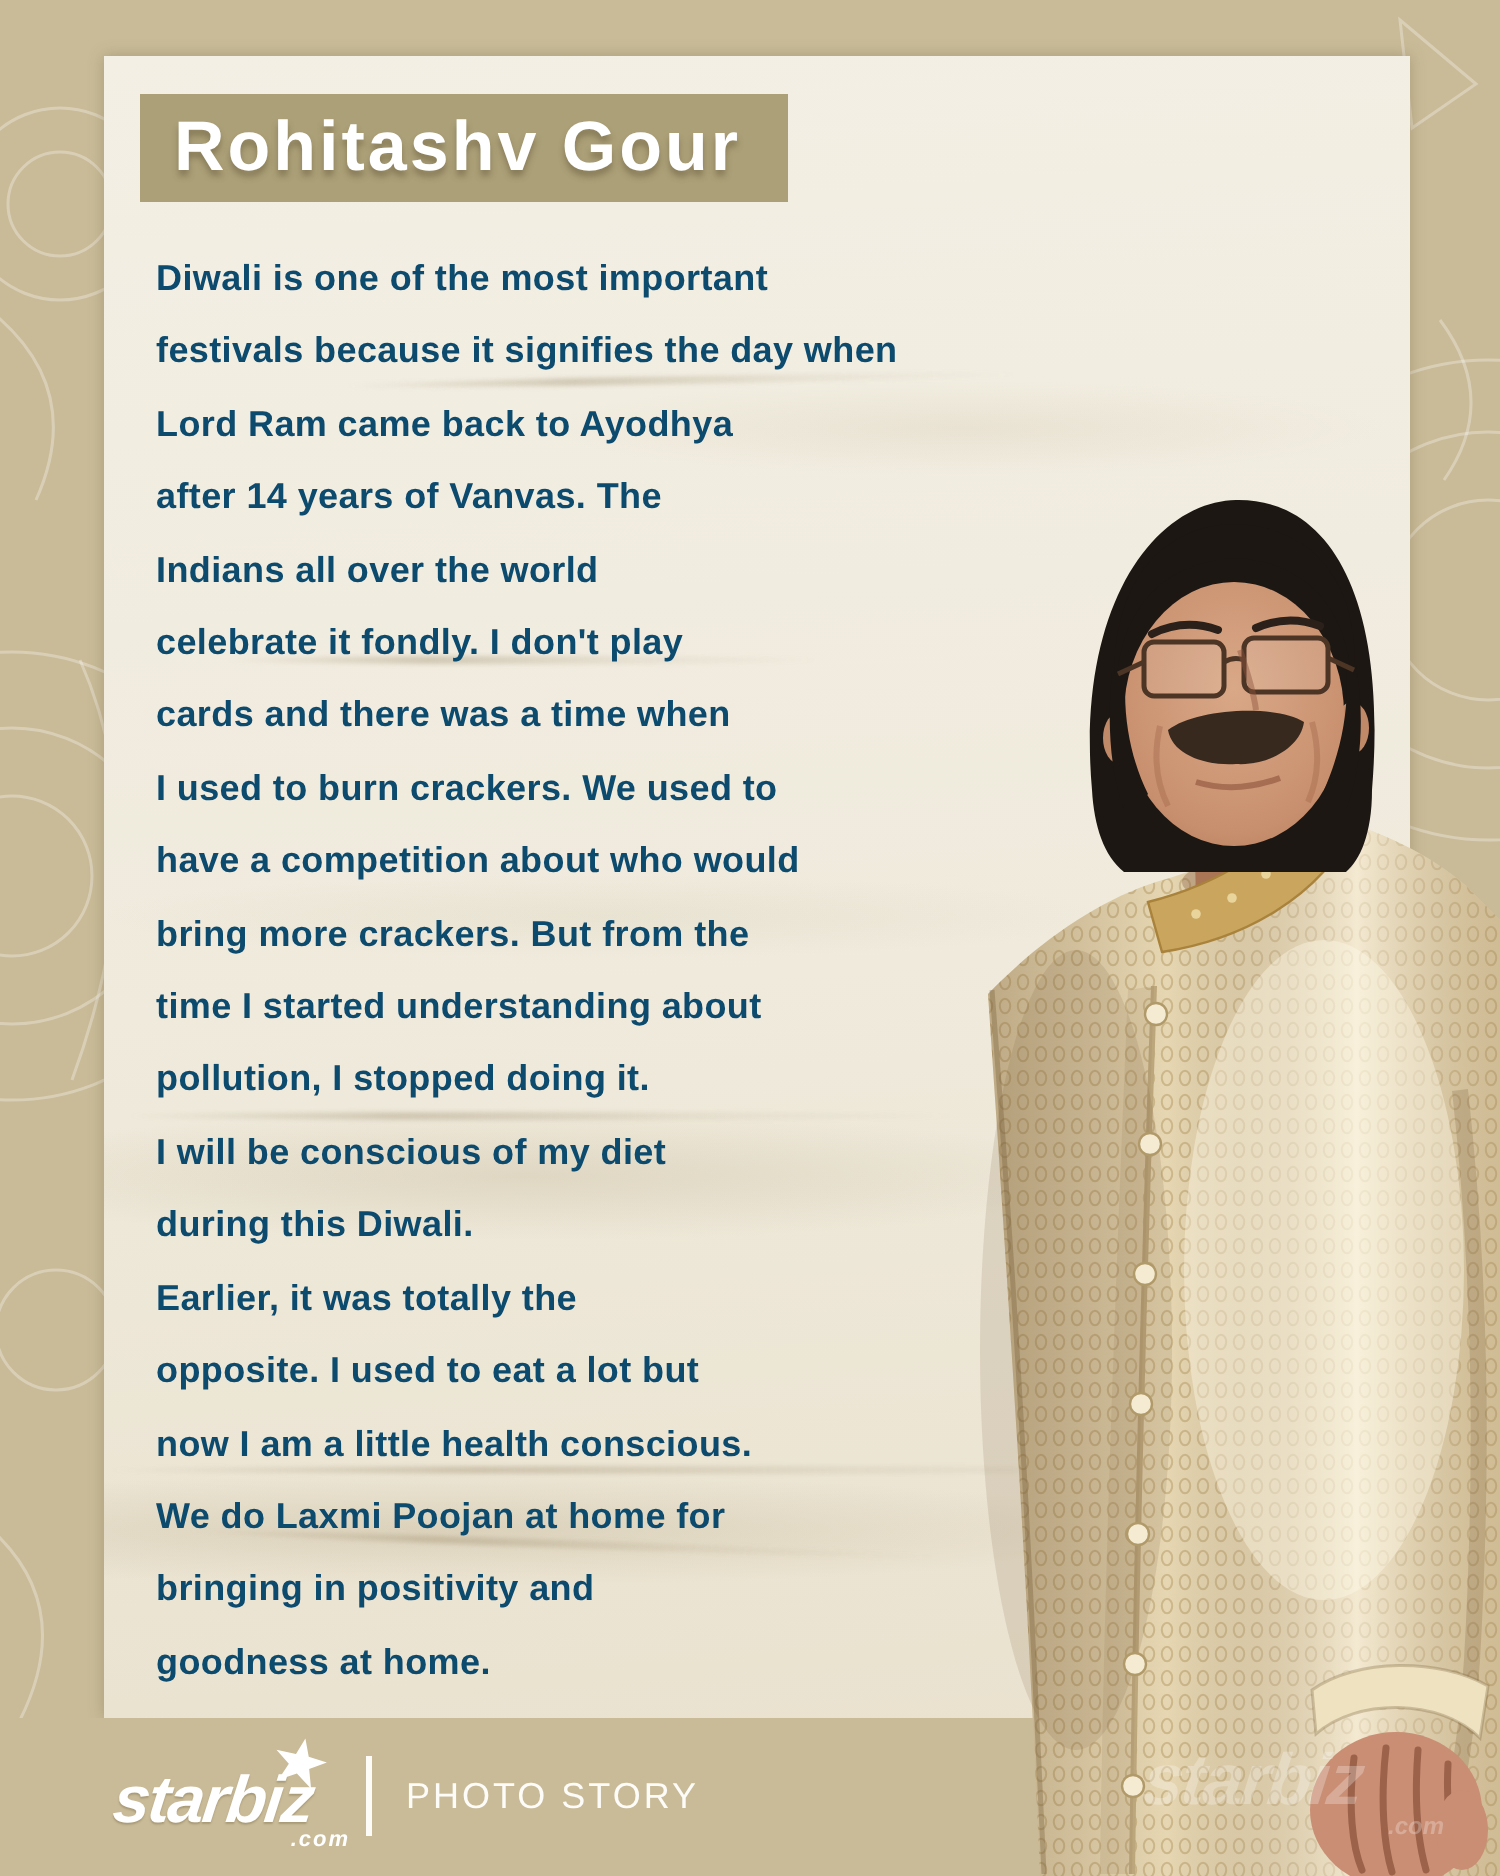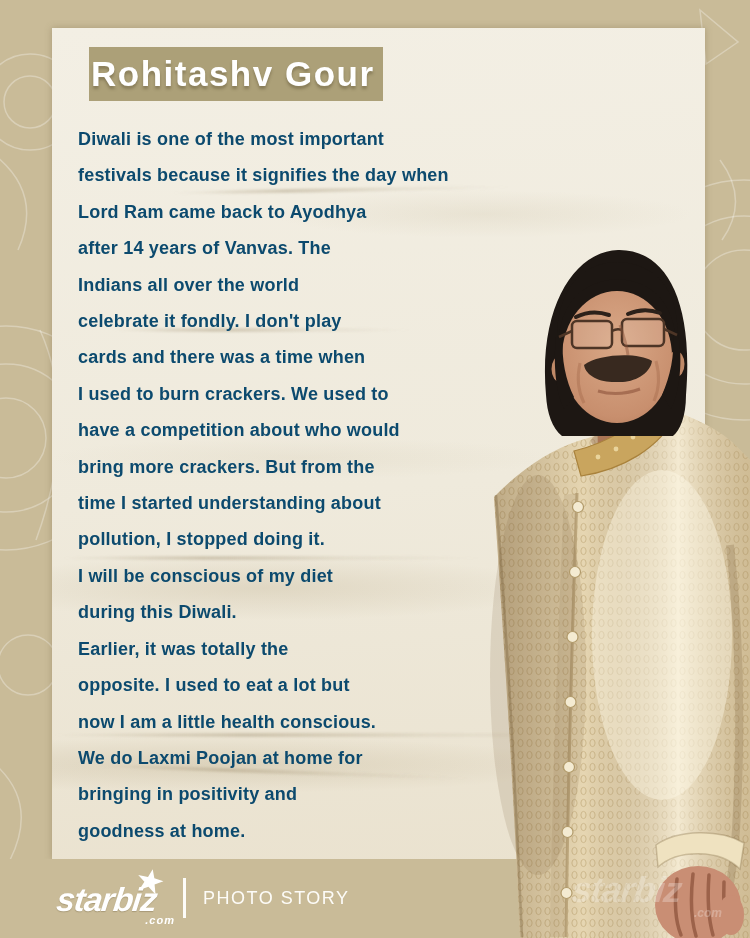--- a/index.html
+++ b/index.html
@@ -18,22 +18,22 @@
       radial-gradient(ellipse 520px 40px at 170px 737px, rgba(186,170,136,.32), transparent 70%),
       radial-gradient(ellipse 300px 34px at 430px 186px, rgba(198,186,156,.20), transparent 70%),
       radial-gradient(ellipse 360px 30px at 250px 430px, rgba(198,186,156,.16), transparent 70%),
       linear-gradient(176deg,#f3efe4 0%,#efeadc 55%,#eae2cf 100%);
     box-shadow:0 0 7px rgba(110,95,60,.35);
   }
   .crease{position:absolute;height:4px;border-radius:50%;filter:blur(1px);
     background:linear-gradient(90deg,transparent,rgba(158,142,110,.38),rgba(158,142,110,.12),transparent);}
   
   .title-badge{
-    position:absolute;left:70px;top:47px;height:54px;min-width:290px;padding:0 2px;
-    background:#aca078;display:flex;align-items:center;z-index:3;margin-left:19px;
+    position:absolute;left:70px;top:47px;height:54px;min-width:290px;padding:0 17px;
+    background:#aca078;display:flex;align-items:center;z-index:3;
   }
   .title-badge .title-text{
     color:#ffffff;font-size:35px;font-weight:bold;letter-spacing:1.5px;
     text-shadow:0 3px 3px rgba(90,80,50,.45);white-space:nowrap;
   }
   
   .quote{
     position:absolute;left:78px;top:121px;width:606px;z-index:2;
     font-size:18px;line-height:36.4px;font-weight:600;color:#0c4a6e;
     letter-spacing:.2px;white-space:pre-line;

